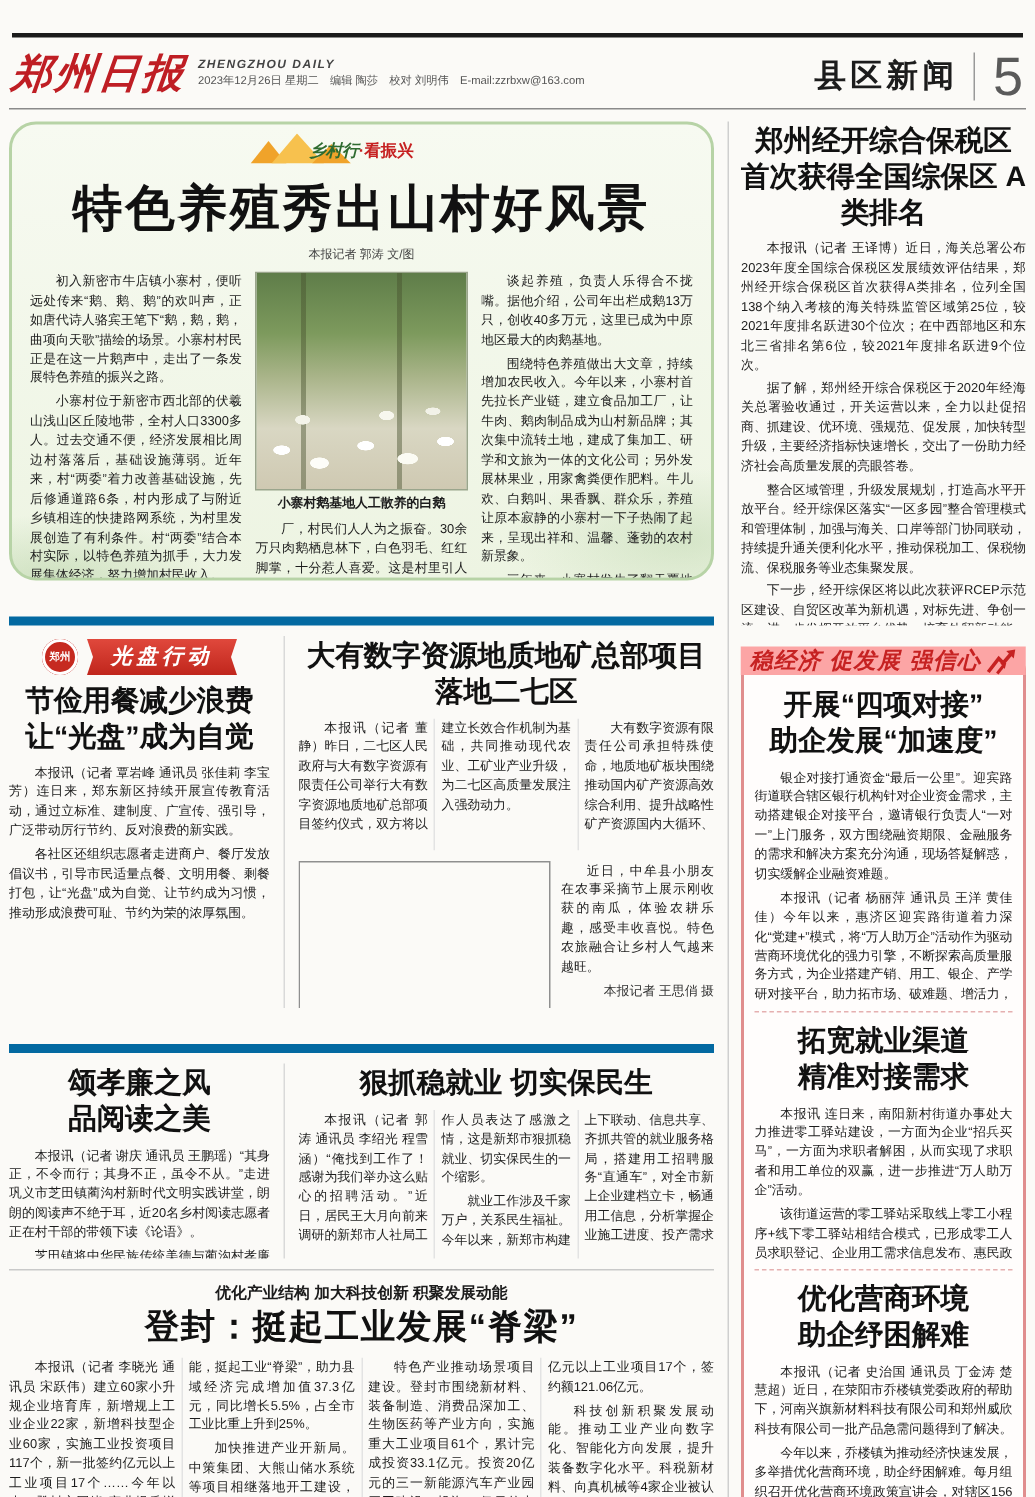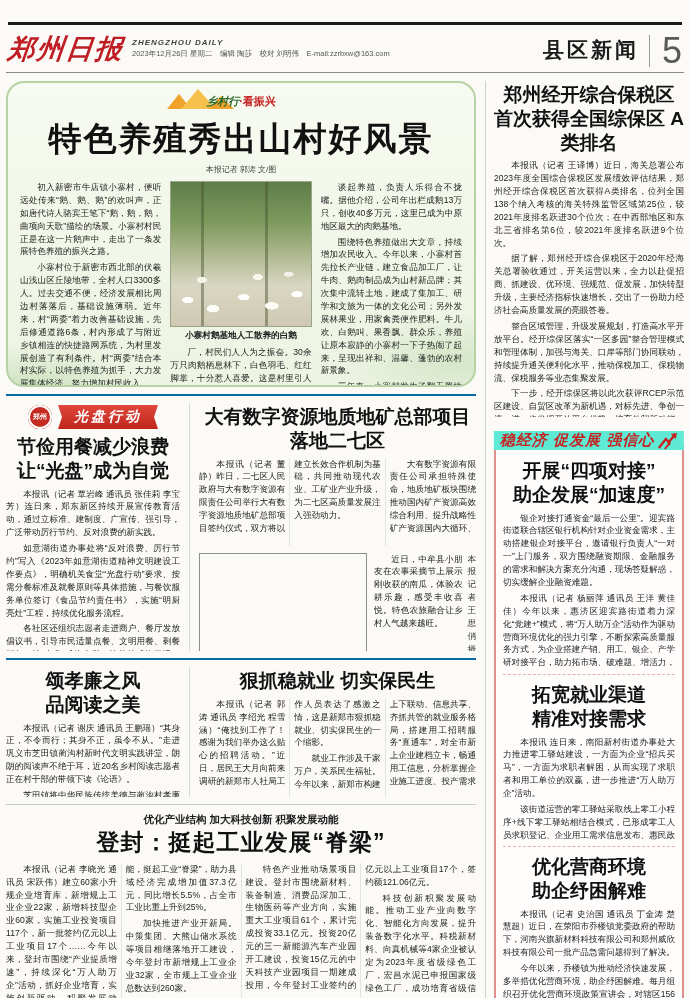--- a/index.html
+++ b/index.html
@@ -57,22 +57,22 @@
       radial-gradient(8px 4px at 84% 64%, #f2f2e8 60%, transparent 65%),
       repeating-linear-gradient(90deg, transparent 0 30px, rgba(70,80,45,.45) 30px 33px, transparent 33px 64px),
       linear-gradient(180deg,#5f7d49 0%,#7d9a5d 28%,#a9b489 48%,#d9d7c3 72%,#cfc9b2 100%);}
   .photo-caption{font-size:8.6px;font-weight:bold;text-align:center;margin:3px 0 4px;}
   
   .kicker{font-size:10.5px;font-weight:bold;text-align:center;margin:2px 0 1px;}
   h2.art{margin:2px 0 5px;text-align:center;font-weight:bold;font-size:19px;
          line-height:1.25;color:#111;}
   h2.big{font-size:23px;letter-spacing:1px;margin:1px 0 6px;}
   
-  .band{display:grid;grid-template-columns:174px 1fr;gap:9px;border-top:2px solid #0369a1;
-        margin-top:7px;padding-top:7px;}
+  .band{display:grid;grid-template-columns:174px 1fr;gap:9px;border-top:6px solid #0369a1;
+        margin-top:24px;padding-top:7px;}
   .band .cell2{border-left:1px solid #d9d9d9;padding-left:9px;}
   .band-mid{height:248px;overflow:hidden;}
   .band-low{height:130px;overflow:hidden;}
   .ribbon-row{display:flex;align-items:center;justify-content:center;gap:6px;margin:2px 0 6px;}
   .seal{width:24px;height:24px;border-radius:50%;background:#c62a20;color:#fff;
         font-size:7px;font-weight:bold;display:flex;align-items:center;justify-content:center;
         box-shadow:inset 0 0 0 2px #fff, inset 0 0 0 3px #c62a20;}
   .ribbon{background:linear-gradient(#e0483c,#c0261c);color:#fff;font-weight:bold;
         font-style:italic;font-size:14px;letter-spacing:3px;padding:3px 16px;
         clip-path:polygon(0 0,100% 0,96% 50%,100% 100%,0 100%,4% 50%);}
@@ -82,31 +82,31 @@
   .photo-event{flex:0 0 168px;border:1px solid #8f8f8f;box-sizing:border-box;
     background:
       radial-gradient(16px 16px at 30% 62%, #e9b34c 55%, transparent 60%),
       radial-gradient(15px 15px at 66% 66%, #e2a63f 55%, transparent 60%),
       radial-gradient(20px 24px at 26% 38%, #b34040 60%, transparent 66%),
       radial-gradient(20px 24px at 72% 36%, #6e86a8 60%, transparent 66%),
       radial-gradient(12px 12px at 26% 22%, #e8c9a8 60%, transparent 66%),
       radial-gradient(12px 12px at 72% 20%, #e8c9a8 60%, transparent 66%),
       linear-gradient(180deg,#cfd4cd 0%,#bcc4b8 45%,#a99f86 75%,#97ukraine 0),
       linear-gradient(180deg,#cfd4cd 0%,#bcc4b8 45%,#a99f86 75%,#8f8468 100%);}
-  .pn-caption{flex:1;display:flex;flex-direction:row;font-size:8.6px;}
+  .pn-caption{flex:1;display:flex;flex-direction:column;font-size:8.6px;}
   
   .dengfeng{border-top:1px solid #c9c9c9;margin-top:7px;padding-top:6px;height:198px;overflow:hidden;}
   .fourcol{column-count:4;column-gap:9px;column-rule:1px solid #e3e3e3;height:148px;overflow:hidden;}
   
   .jingkai{height:336px;overflow:hidden;}
   .redbox{position:relative;margin-top:24px;height:576px;overflow:visible;
           border:2px solid #e08e8e;border-radius:5px;padding:14px 7px 6px;box-sizing:border-box;
           background:#fffdfc;}
   .redbox-banner{position:absolute;top:-12px;left:50%;transform:translateX(-50%);
-          background:#5eead4;padding:0 6px;white-space:nowrap;display:flex;align-items:center;gap:4px;}
+          background:#fca5a5;padding:0 6px;white-space:nowrap;display:flex;align-items:center;gap:4px;}
   .redbox-banner span{color:#c62222;font-weight:bold;font-style:italic;font-size:15px;letter-spacing:1px;}
   .rb-art{overflow:hidden;}
   .rb-art + .rb-art{border-top:1px dashed #e5b0b0;margin-top:5px;padding-top:6px;}
   .rb-a1{height:212px;} .rb-a2{height:160px;} .rb-a3{height:158px;}
 </style>
 </head>
 <body>
 
 <div class="paper">
   <div class="top-rule"></div>
@@ -165,21 +165,20 @@
         <div class="cell1">
           <div class="ribbon-row">
             <div class="seal">郑州</div>
             <div class="ribbon">光盘行动</div>
           </div>
           <h2 class="art">
             <span>节俭用餐减少浪费</span><br>
             <span>让“光盘”成为自觉</span>
           </h2>
           <p>本报讯（记者 覃岩峰 通讯员 张佳莉 李宝芳）连日来，郑东新区持续开展宣传教育活动，通过立标准、建制度、广宣传、强引导，广泛带动厉行节约、反对浪费的新实践。</p>
-          <p>如意湖街道办事处将“反对浪费、厉行节约”写入《2023年如意湖街道精神文明建设工作要点》，明确机关食堂“光盘行动”要求、按需分餐标准及就餐原则等具体措施，与餐饮服务单位签订《食品节约责任书》，实施“明厨亮灶”工程，持续优化服务流程。</p>
           <p>各社区还组织志愿者走进商户、餐厅发放倡议书，引导市民适量点餐、文明用餐、剩餐打包，让“光盘”成为自觉、让节约成为习惯，推动形成浪费可耻、节约为荣的浓厚氛围。</p>
         </div>
         <div class="cell2">
           <h2 class="art">大有数字资源地质地矿总部项目落地二七区</h2>
           <div class="threecol">
             <p>本报讯（记者 董静）昨日，二七区人民政府与大有数字资源有限责任公司举行大有数字资源地质地矿总部项目签约仪式，双方将以建立长效合作机制为基础，共同推动现代农业、工矿业产业升级，为二七区高质量发展注入强劲动力。</p>
             <p>大有数字资源有限责任公司承担特殊使命，地质地矿板块围绕推动国内矿产资源高效综合利用、提升战略性矿产资源国内大循环、守住矿产资源安全底线，在全国各地布局了金矿、银矿、钨矿、铜矿、铁矿、石墨矿、稀土矿等战略性矿产资源产业。</p>
 
           </div>
           <div class="photo-news">

